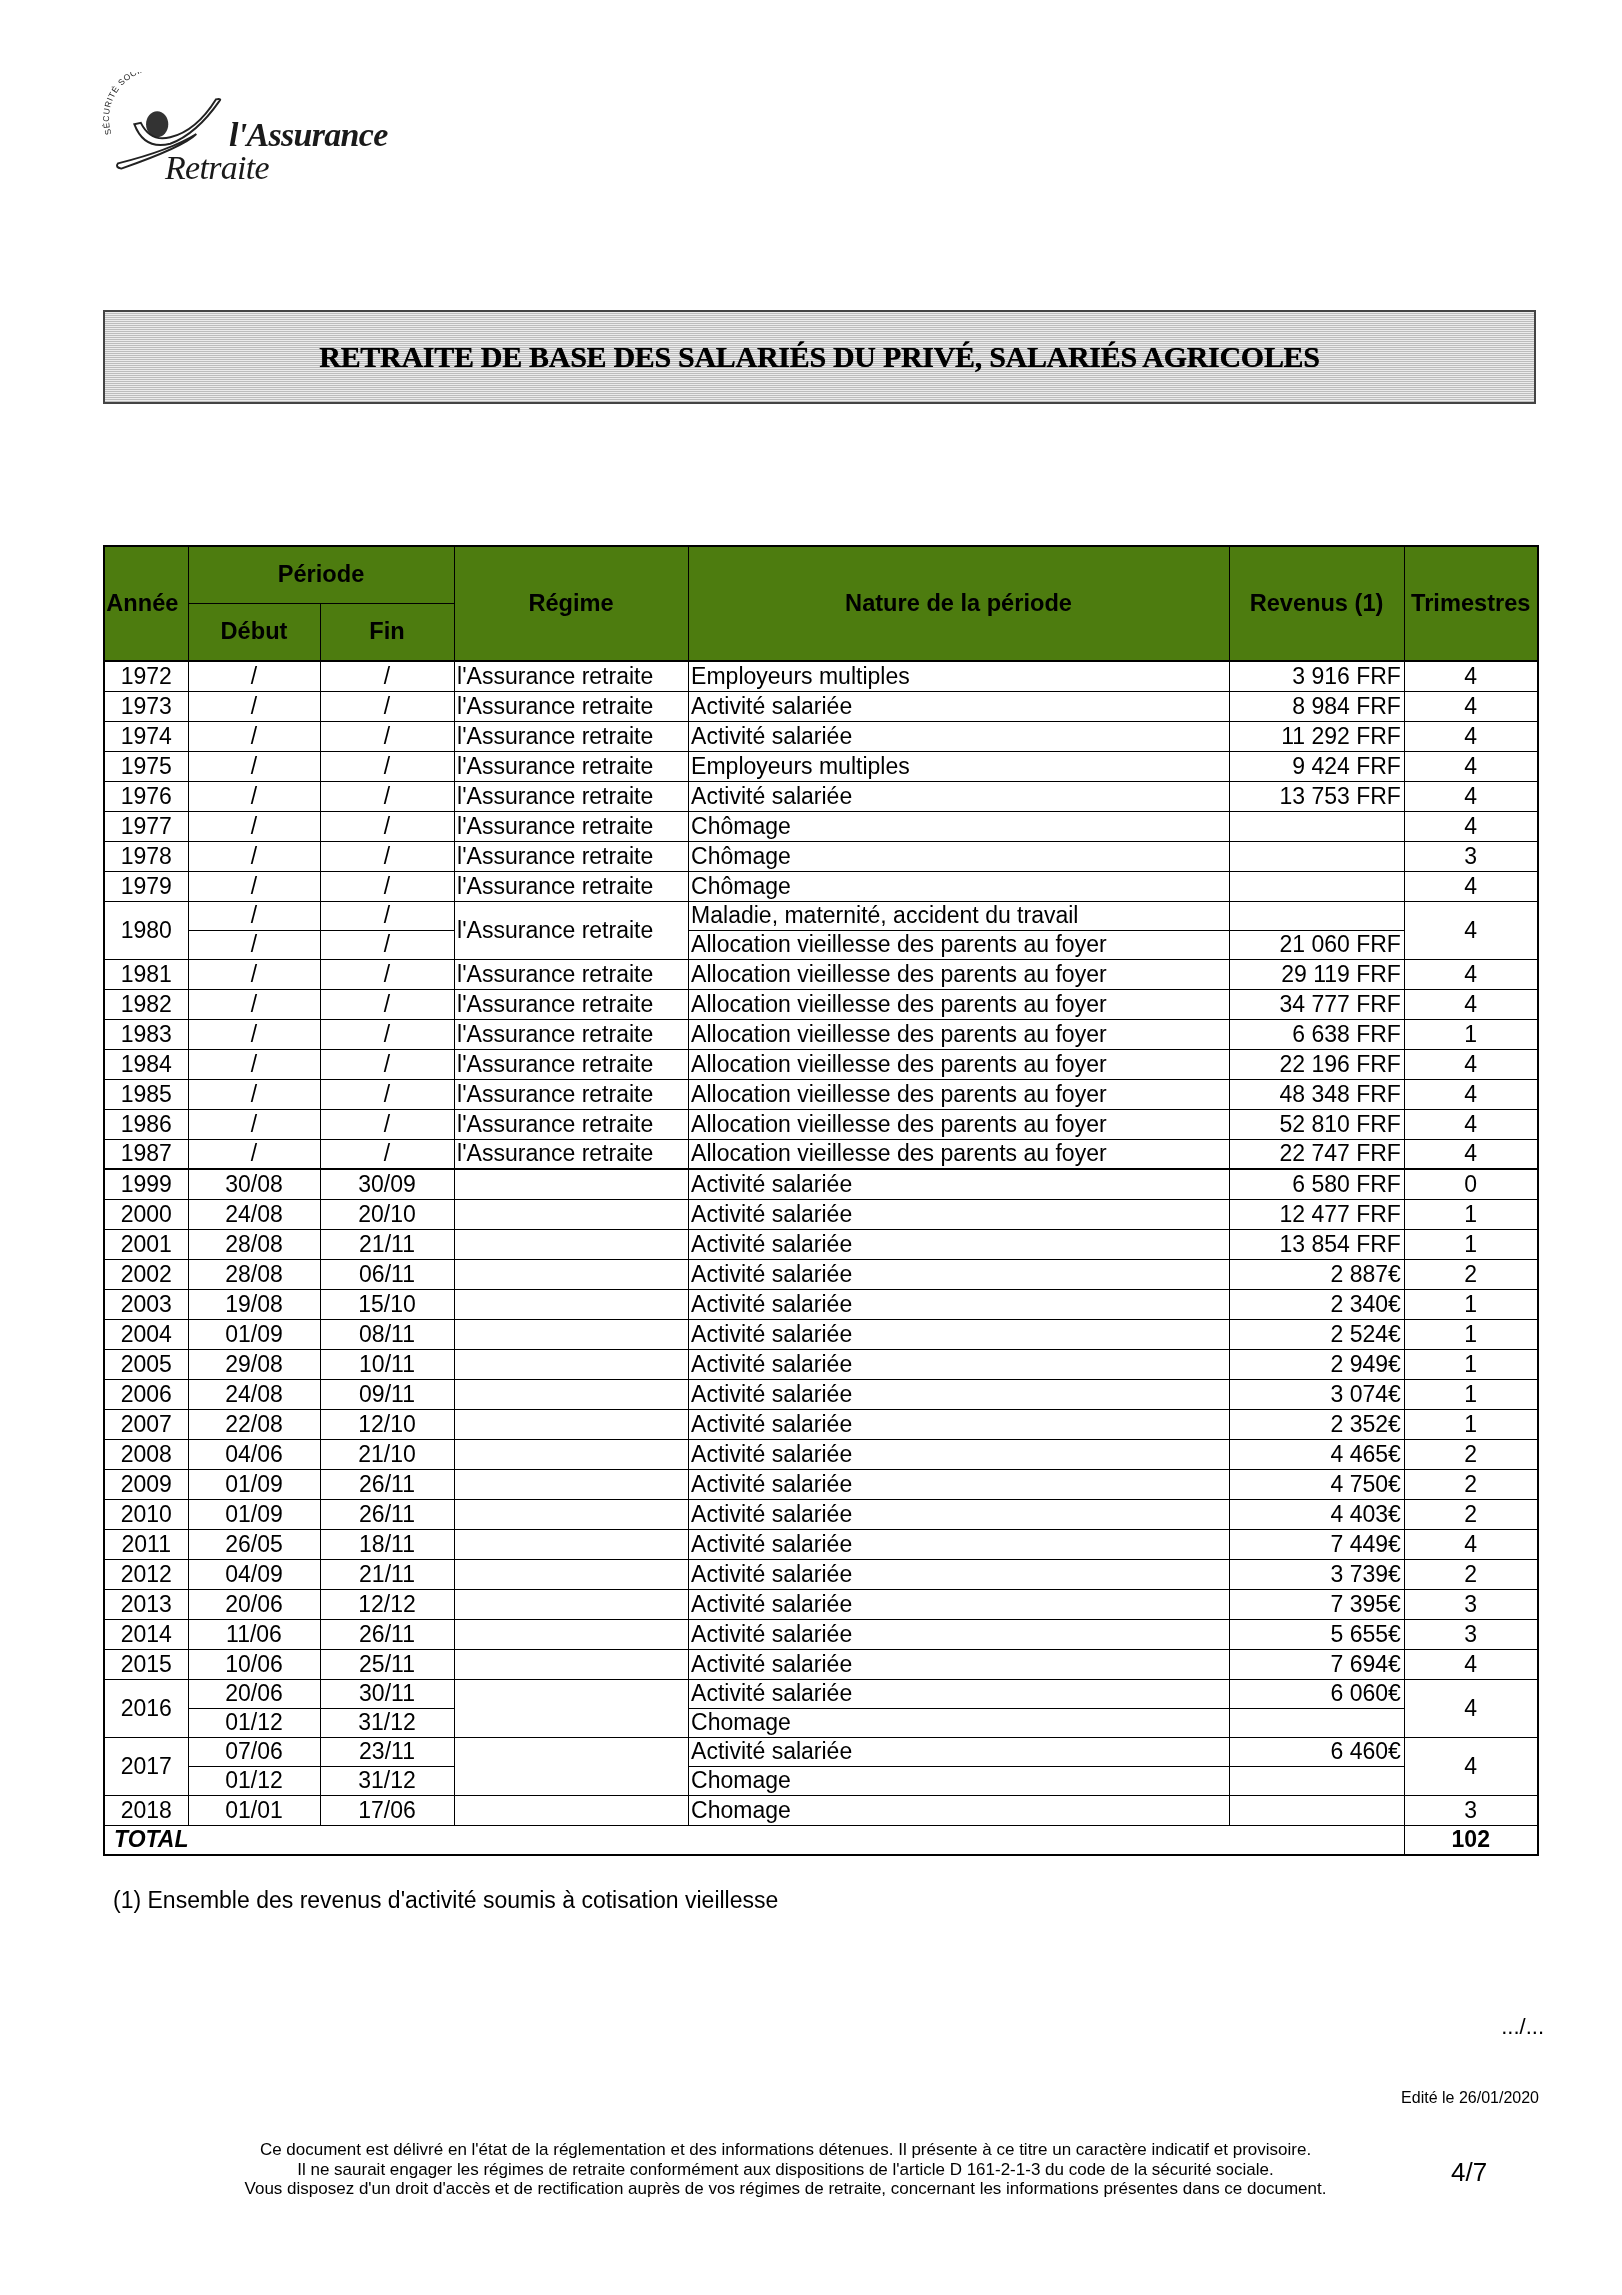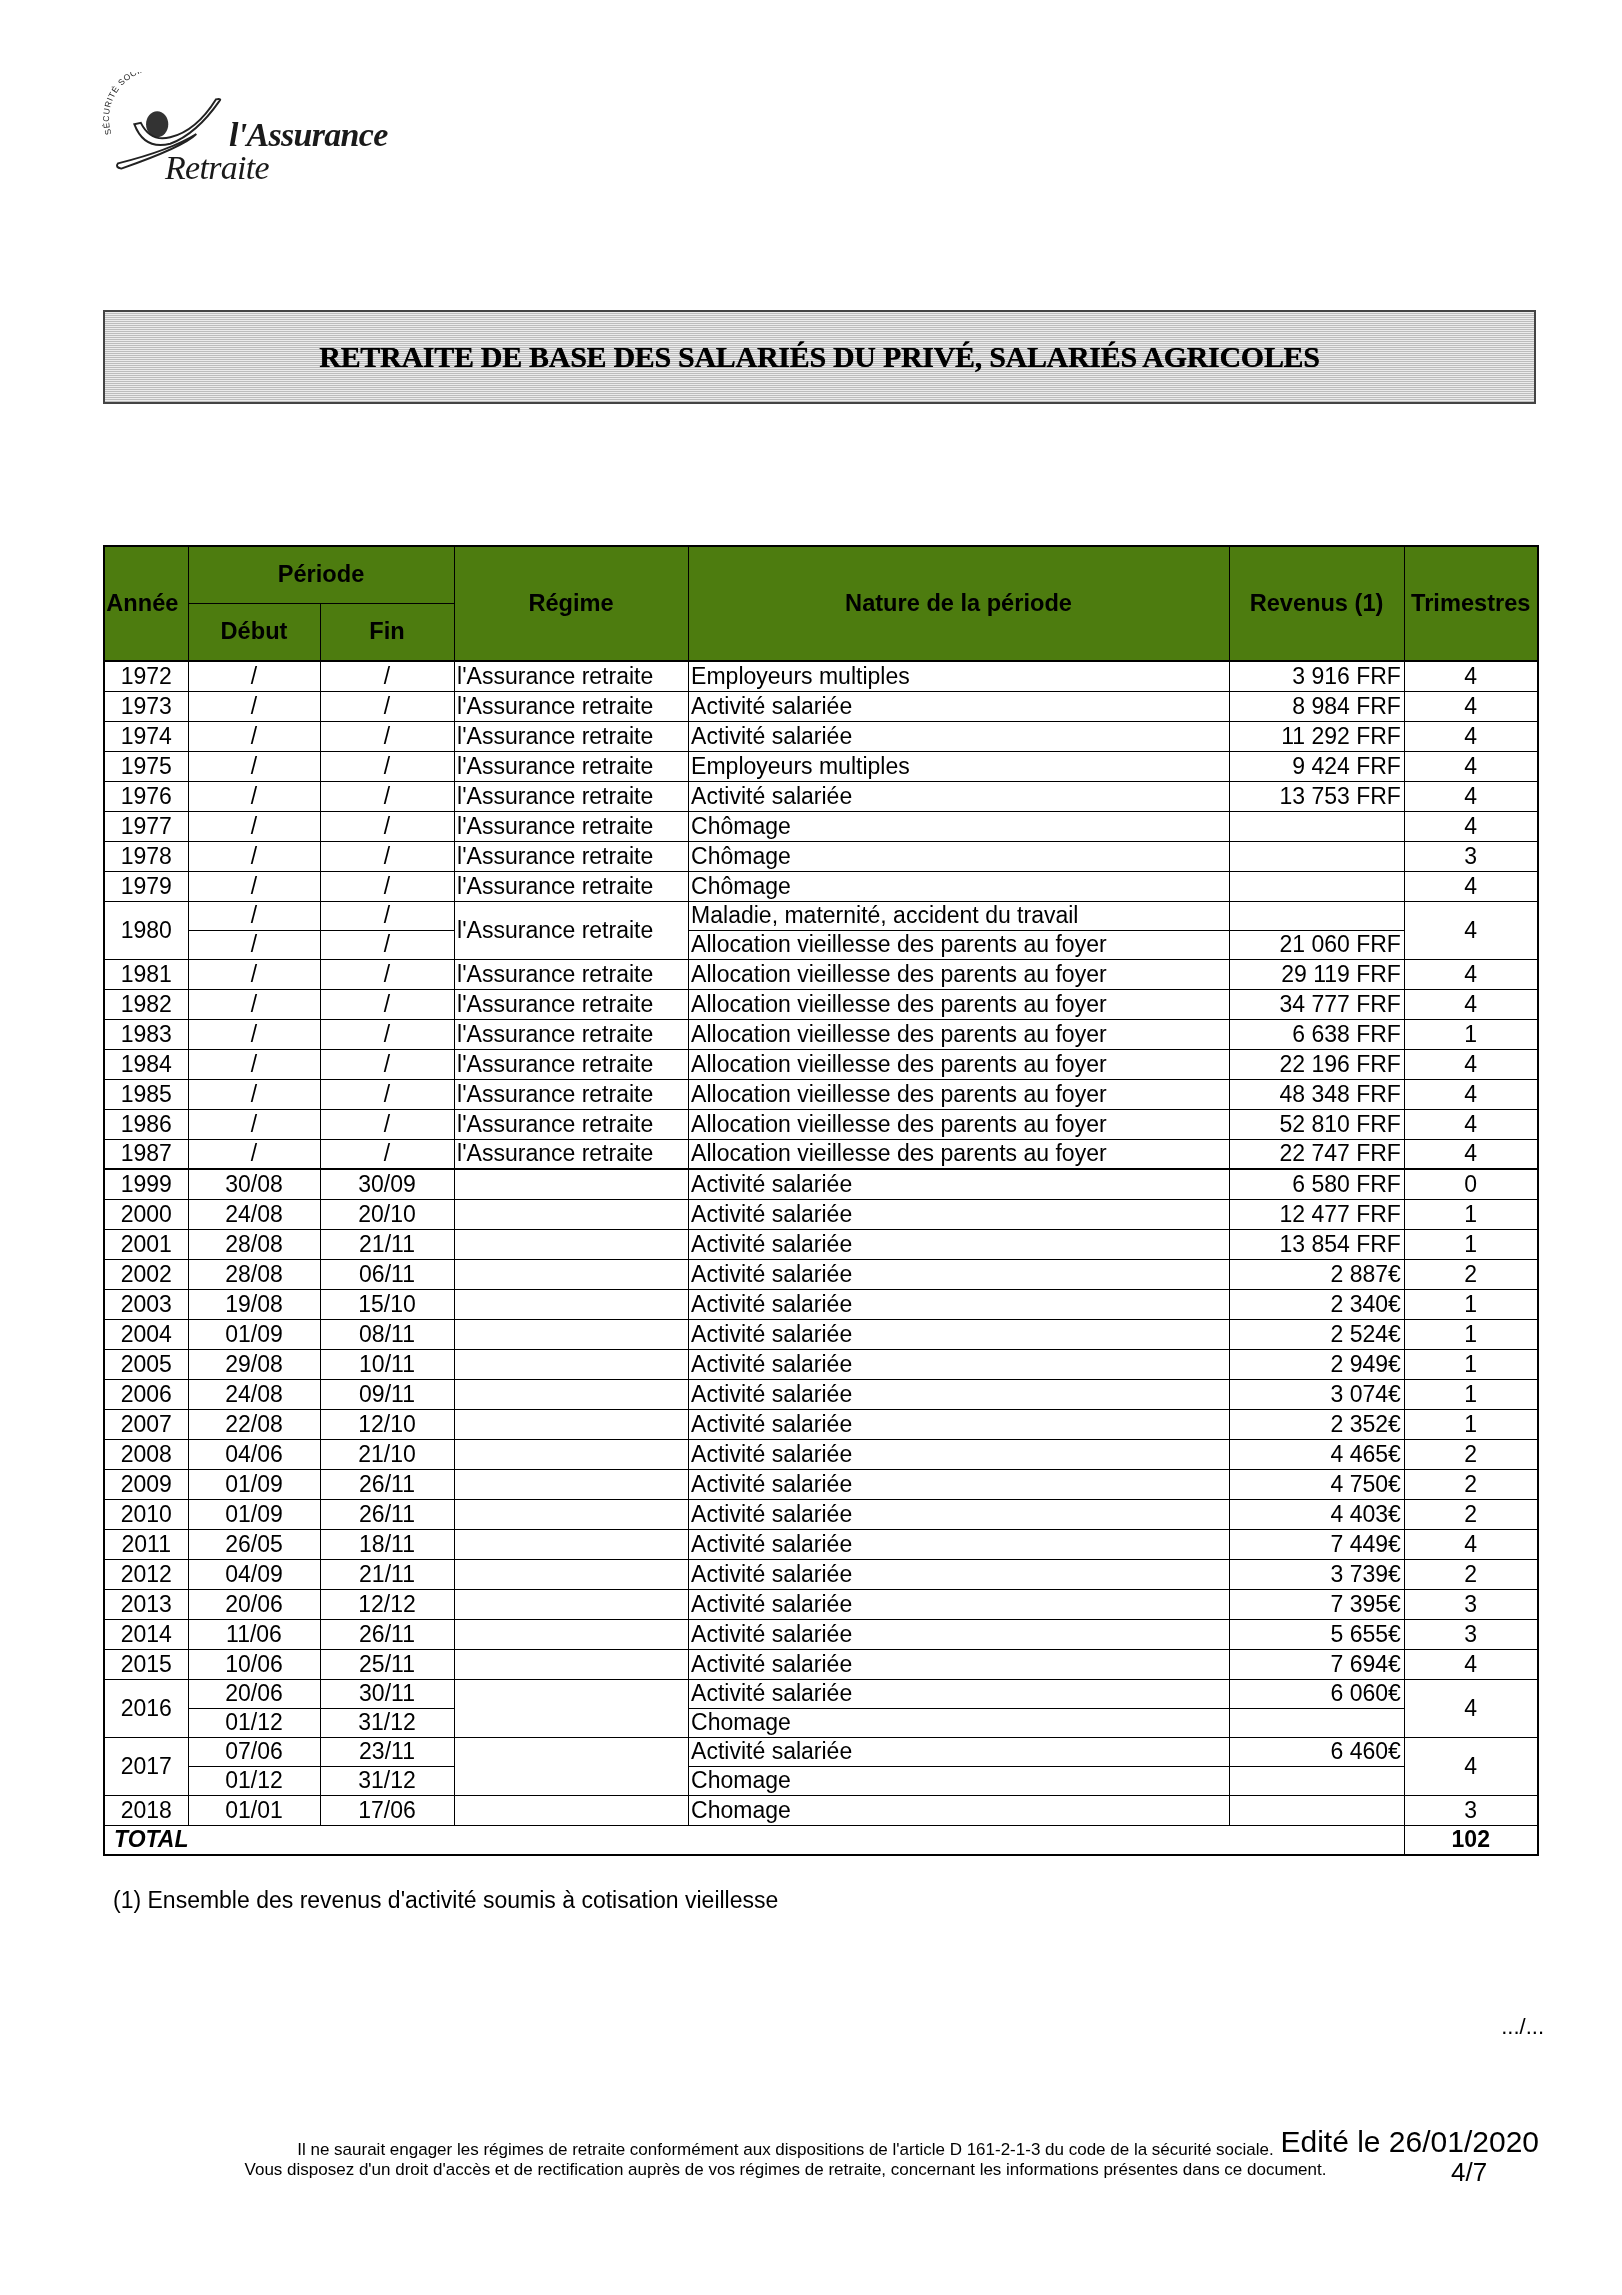--- a/index.html
+++ b/index.html
@@ -62,21 +62,21 @@
     td.regime-redacted::before {
       content: ""; position: absolute; left: 0; top: -1.3px; bottom: -1.3px; width: 38px; background: #fff;
     }
     tr.total td { font-weight: bold; height: 29px; }
     tr.thickbottom td { border-bottom-width: 2.6px; }
     tbody { border-top: 2.6px solid #000; }
     table.careers { border: 2px solid #000; }
 
     .footnote { position: absolute; left: 113px; top: 1887px; font-size: 23px; }
     .continue { position: absolute; right: 79px; top: 2014px; font-size: 22px; }
-    .edited { position: absolute; right: 84px; top: 2089px; font-size: 30px; margin-top: 36px; }
+    .edited { position: absolute; right: 84px; top: 2089px; font-size: 16px; }
     .legal {
       position: absolute; left: 164px; top: 2140px; width: 1243px; text-align: center;
       font-size: 17px; line-height: 19.6px;
     }
     .pageno { position: absolute; left: 1451px; top: 2157px; font-size: 26px; }
   </style>
 </head>
 <body>
 
 <div class="logo">
@@ -470,17 +470,18 @@
           <td class="c">102</td>
         </tr>
       </tbody>
   </table>
 </div>
 
 <div class="footnote">(1) Ensemble des revenus d'activité soumis à cotisation vieillesse</div>
 <div class="continue">.../...</div>
 <div class="edited">Edité le 26/01/2020</div>
 <div class="legal">
+  <div>Ce document est délivré en l'état de la réglementation et des informations détenues. Il présente à ce titre un caractère indicatif et provisoire.</div>
   <div>Il ne saurait engager les régimes de retraite conformément aux dispositions de l'article D 161-2-1-3 du code de la sécurité sociale.</div>
   <div>Vous disposez d'un droit d'accès et de rectification auprès de vos régimes de retraite, concernant les informations présentes dans ce document.</div>
 </div>
 <div class="pageno">4/7</div>
 
 
 </body></html>

